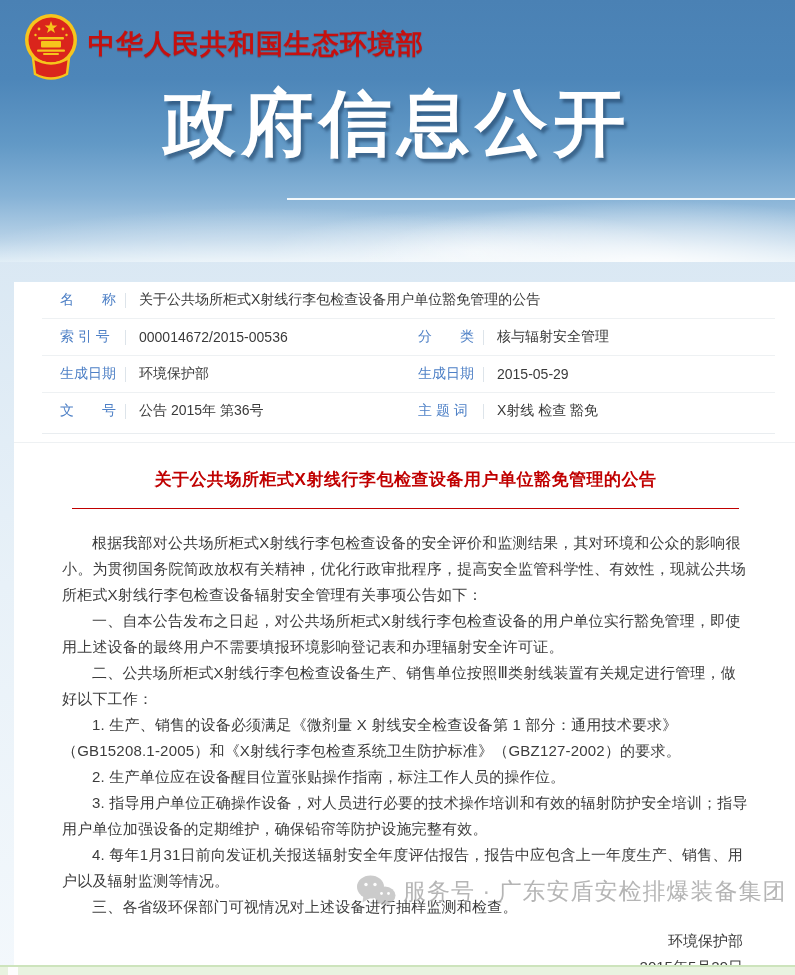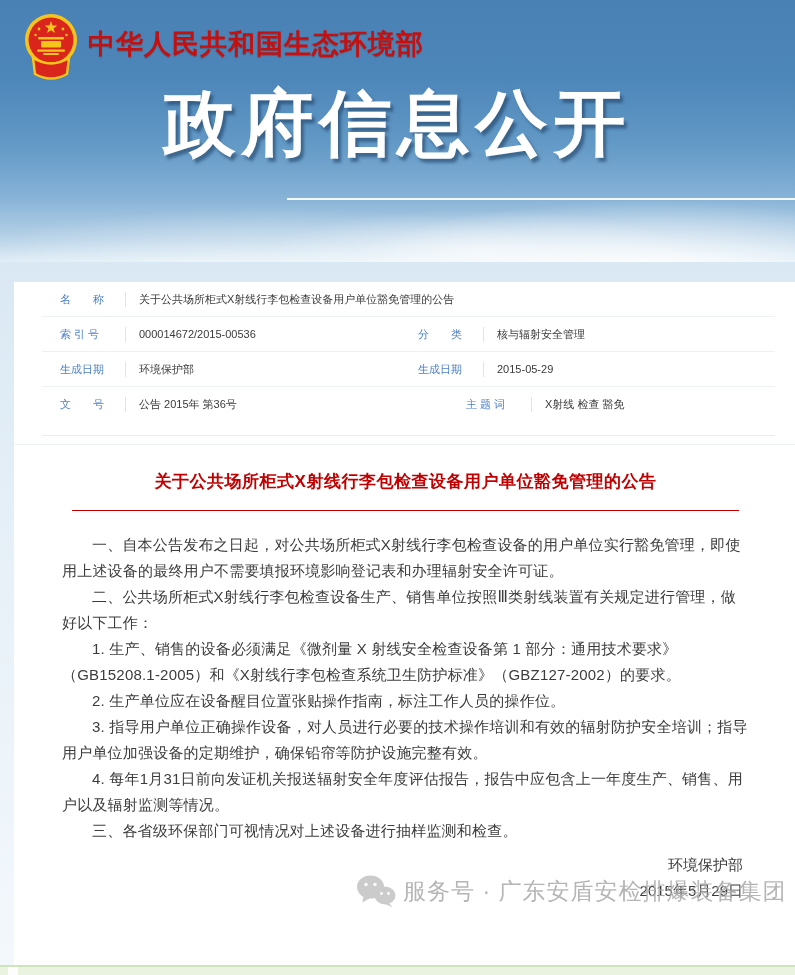--- a/index.html
+++ b/index.html
@@ -40,25 +40,25 @@
   }
 
   
   .main {
     position:relative; margin-left:14px; width:781px; min-height:713px;
     background:#ffffff;
   }
 
   
   .meta-card {
-    margin:20px 20px 0 28px; border-bottom:1px solid #e9edf0; padding-bottom:14px;
-    font-size:11px; color:#333;
+    margin:20px 20px 0 28px; border-bottom:1px solid #e9edf0; padding-bottom:4px;
+    font-size:14px; color:#333;
   }
   .m-row { display:flex; border-bottom:1px solid #eef1f3; }
-  .m-row:last-child { border-bottom:none;gap:48px; }
+  .m-row:last-child { border-bottom:none; }
   .m-cell { display:flex; align-items:center; padding:9px 0; min-height:34px; }
   .m-cell.left  { flex:0 0 358px; }
   .m-cell.right { flex:1; }
   .m-cell.full  { flex:1; }
   .m-label { color:#4e80c6; padding-left:18px; white-space:pre; flex:none; min-width:74px; }
   .m-div   { width:1px; height:15px; background:#dde4ea; margin:0 13px 0 9px; flex:none; }
   .m-value { color:#3a3a3a; }
 
   
   .doc-card { border-top:1px solid #eef1f3; margin-top:8px; padding:0 46px 0 48px; }
@@ -169,20 +169,21 @@
         <span class="m-div"></span>
         <span class="m-value">X射线 检查 豁免</span>
       </div>
     </div>
   </div>
 
   <div class="doc-card">
     <div class="doc-title">关于公共场所柜式X射线行李包检查设备用户单位豁免管理的公告</div>
     <div class="doc-rule"></div>
     <div class="doc-body">
+      <p>根据我部对公共场所柜式X射线行李包检查设备的安全评价和监测结果，其对环境和公众的影响很小。为贯彻国务院简政放权有关精神，优化行政审批程序，提高安全监管科学性、有效性，现就公共场所柜式X射线行李包检查设备辐射安全管理有关事项公告如下：</p>
       <p>一、自本公告发布之日起，对公共场所柜式X射线行李包检查设备的用户单位实行豁免管理，即使用上述设备的最终用户不需要填报环境影响登记表和办理辐射安全许可证。</p>
       <p>二、公共场所柜式X射线行李包检查设备生产、销售单位按照Ⅲ类射线装置有关规定进行管理，做好以下工作：</p>
       <p>1. 生产、销售的设备必须满足《微剂量 X 射线安全检查设备第 1 部分：通用技术要求》（GB15208.1-2005）和《X射线行李包检查系统卫生防护标准》（GBZ127-2002）的要求。</p>
       <p>2. 生产单位应在设备醒目位置张贴操作指南，标注工作人员的操作位。</p>
       <p>3. 指导用户单位正确操作设备，对人员进行必要的技术操作培训和有效的辐射防护安全培训；指导用户单位加强设备的定期维护，确保铅帘等防护设施完整有效。</p>
       <p>4. 每年1月31日前向发证机关报送辐射安全年度评估报告，报告中应包含上一年度生产、销售、用户以及辐射监测等情况。</p>
       <p>三、各省级环保部门可视情况对上述设备进行抽样监测和检查。</p>
     </div>
     <div class="sign-name">环境保护部</div>
     <div class="sign-date">2015年5月29日</div>

